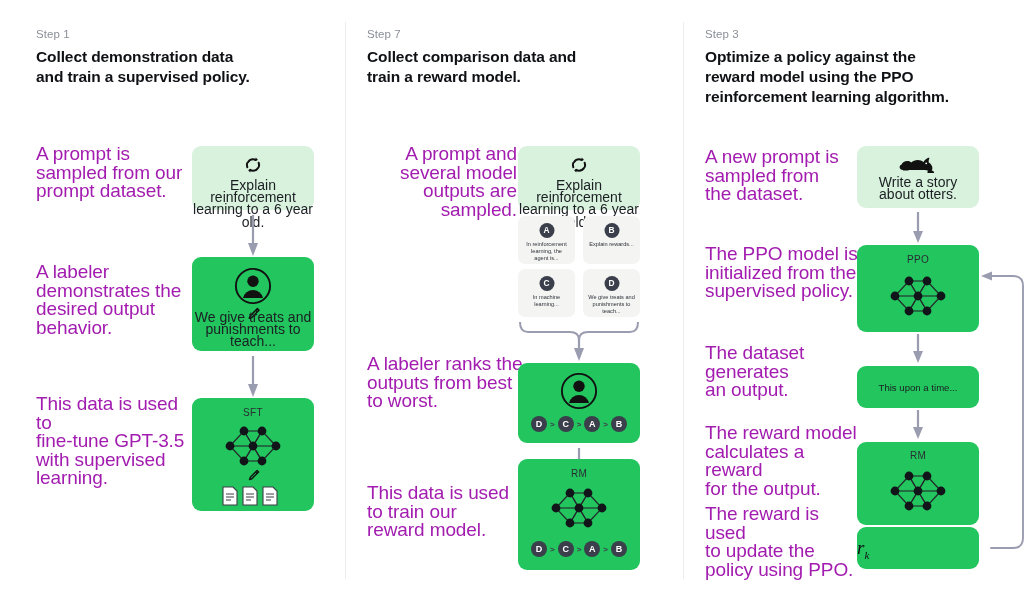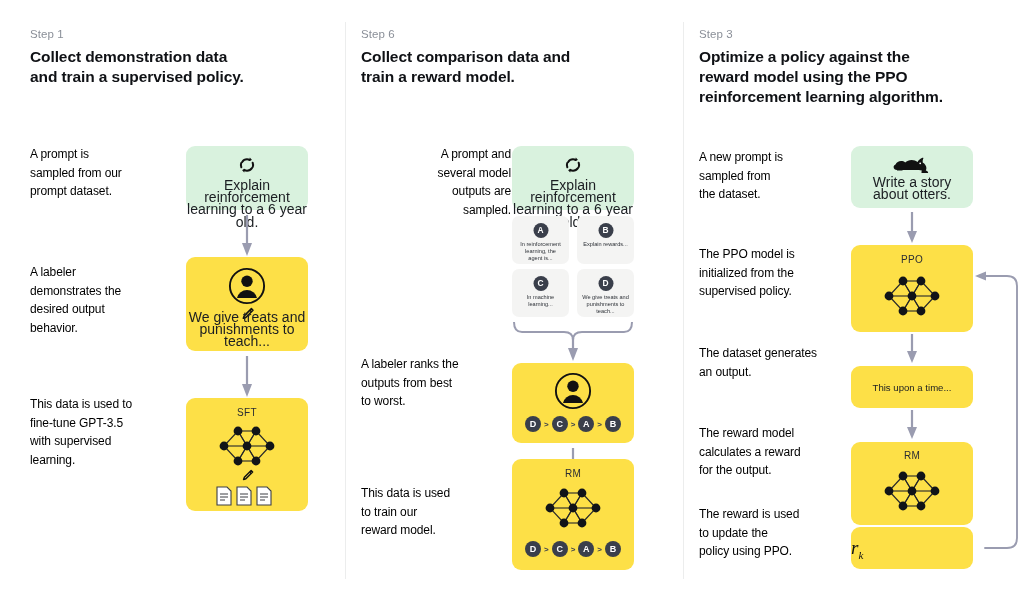--- a/index.html
+++ b/index.html
@@ -6,21 +6,21 @@
   body{
     width:1024px;height:599px;
     background:#ffffff;
     font-family:"Liberation Sans","DejaVu Sans",sans-serif;
     color:#111418;
     overflow:hidden;
   }
   .page{position:relative;width:1024px;height:599px;}
 
   
-  .col{position:absolute;top:0;height:599px;}
+  .col{position:absolute;top:0;height:599px;margin-left:6px;}
   #col1{left:0;width:345px;}
   #col2{left:345px;width:338px;}
   #col3{left:683px;width:341px;}
 
   .divider{
     position:absolute;top:22px;width:1px;height:557px;
     background:#eceded;
   }
   #div1{left:345px;}
   #div2{left:683px;}
@@ -31,28 +31,28 @@
     white-space:nowrap;
   }
   .step-title{
     position:absolute;
     font-size:15.5px;font-weight:bold;line-height:20px;
     color:#0f1115;letter-spacing:-.1px;
   }
 
   .caption{
     position:absolute;
-    font-size:12px;line-height:18.6px;color:#000000;
+    font-size:19px;line-height:18.6px;color:#a21caf;
     letter-spacing:-.1px;
   }
 
   
   .panel{
     position:absolute;
-    background:#fde047;
+    background:#22c55e;
     border-radius:9px;
     box-sizing:border-box;
   }
   .panel.green{background:#d9f2de;}
   .panel-text{
     position:absolute;left:0;right:0;
     text-align:center;
     font-size:14px;line-height:12.2px;color:#1b1e22;
   }
   .panel-title{
@@ -228,21 +228,21 @@
               <line x1="44" y1="11" x2="52" y2="11"></line>
               <line x1="44" y1="14" x2="49" y2="14"></line>
           </g>
         </svg>
       </div>
     </div>
   </div>
 
   <div class="col" id="col2">
 
-    <div class="step-label" style="left:16px;top:28px;">Step 6</div>
+    <div class="step-label" style="left:16px;top:28px;">Step 7</div>
     <div class="step-title" style="left:16px;top:47px;width:310px;white-space:pre-line;">Collect comparison data and
 train a reward model.</div>
 
     <div class="caption" style="left:16px;top:145px;width:150px;white-space:pre-line;text-align:right;">A prompt and
 several model
 outputs are
 sampled.</div>
     <div class="caption" style="left:16px;top:355px;width:160px;white-space:pre-line;">A labeler ranks the
 outputs from best
 to worst.</div>

